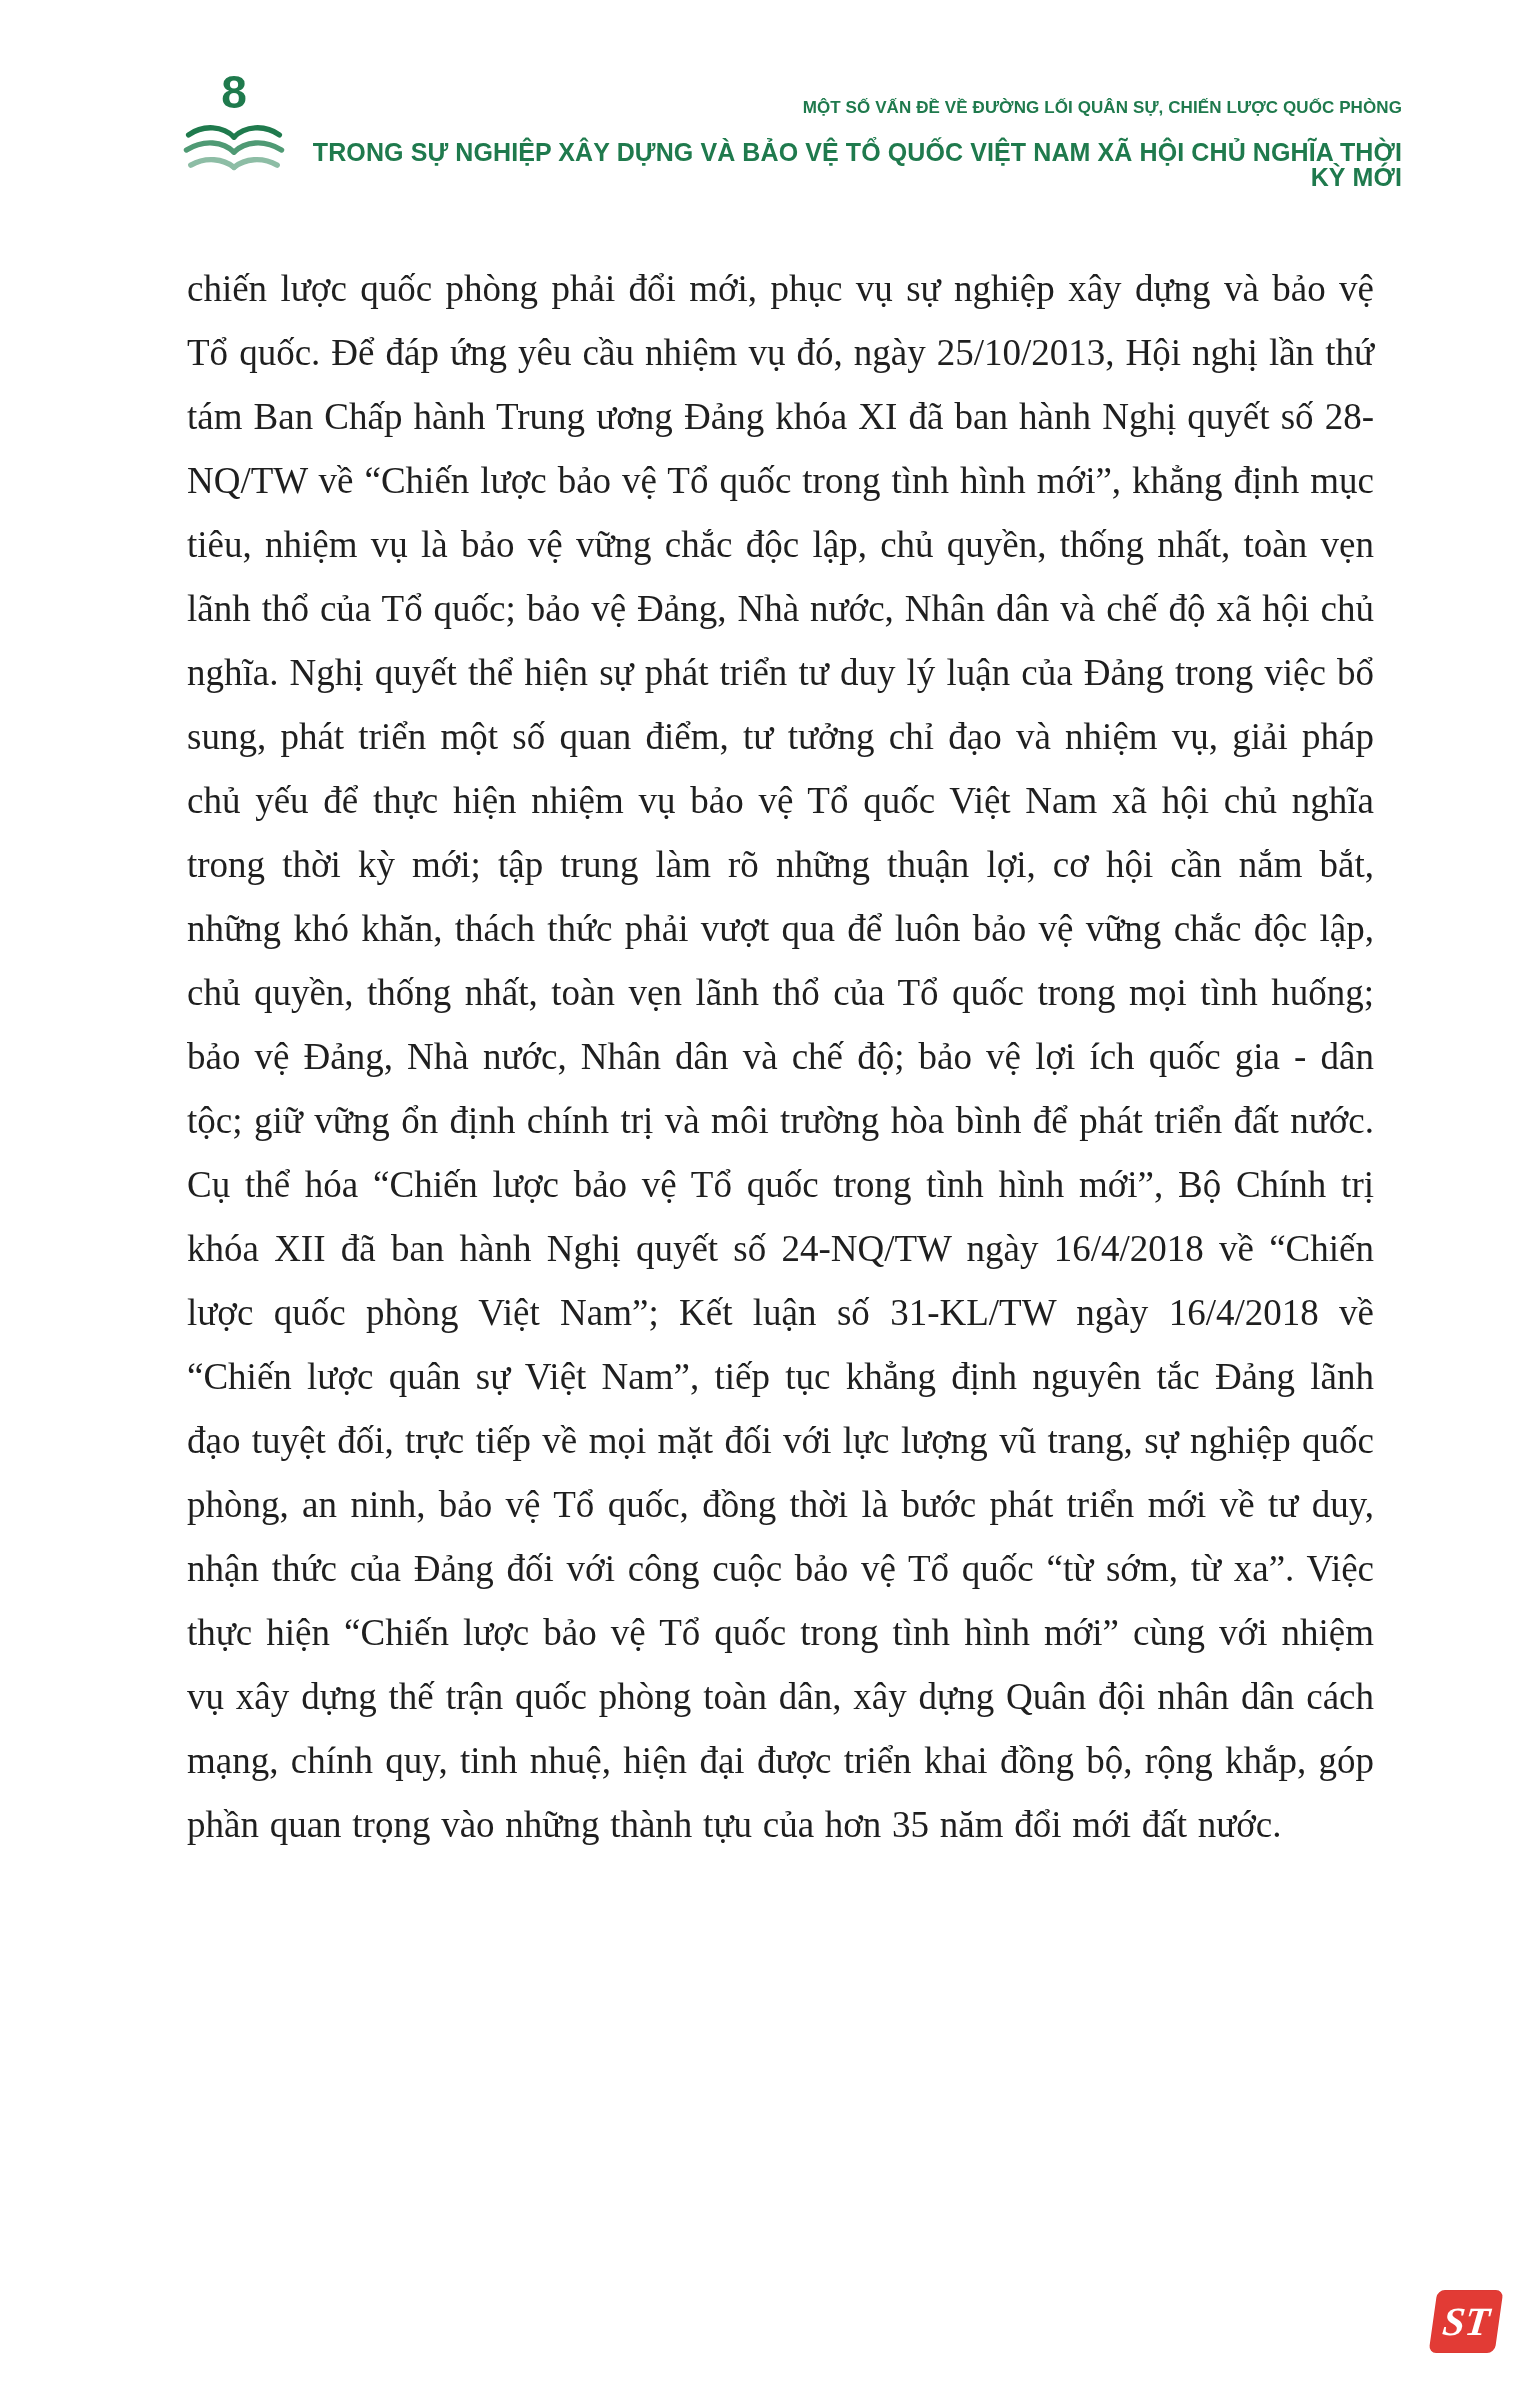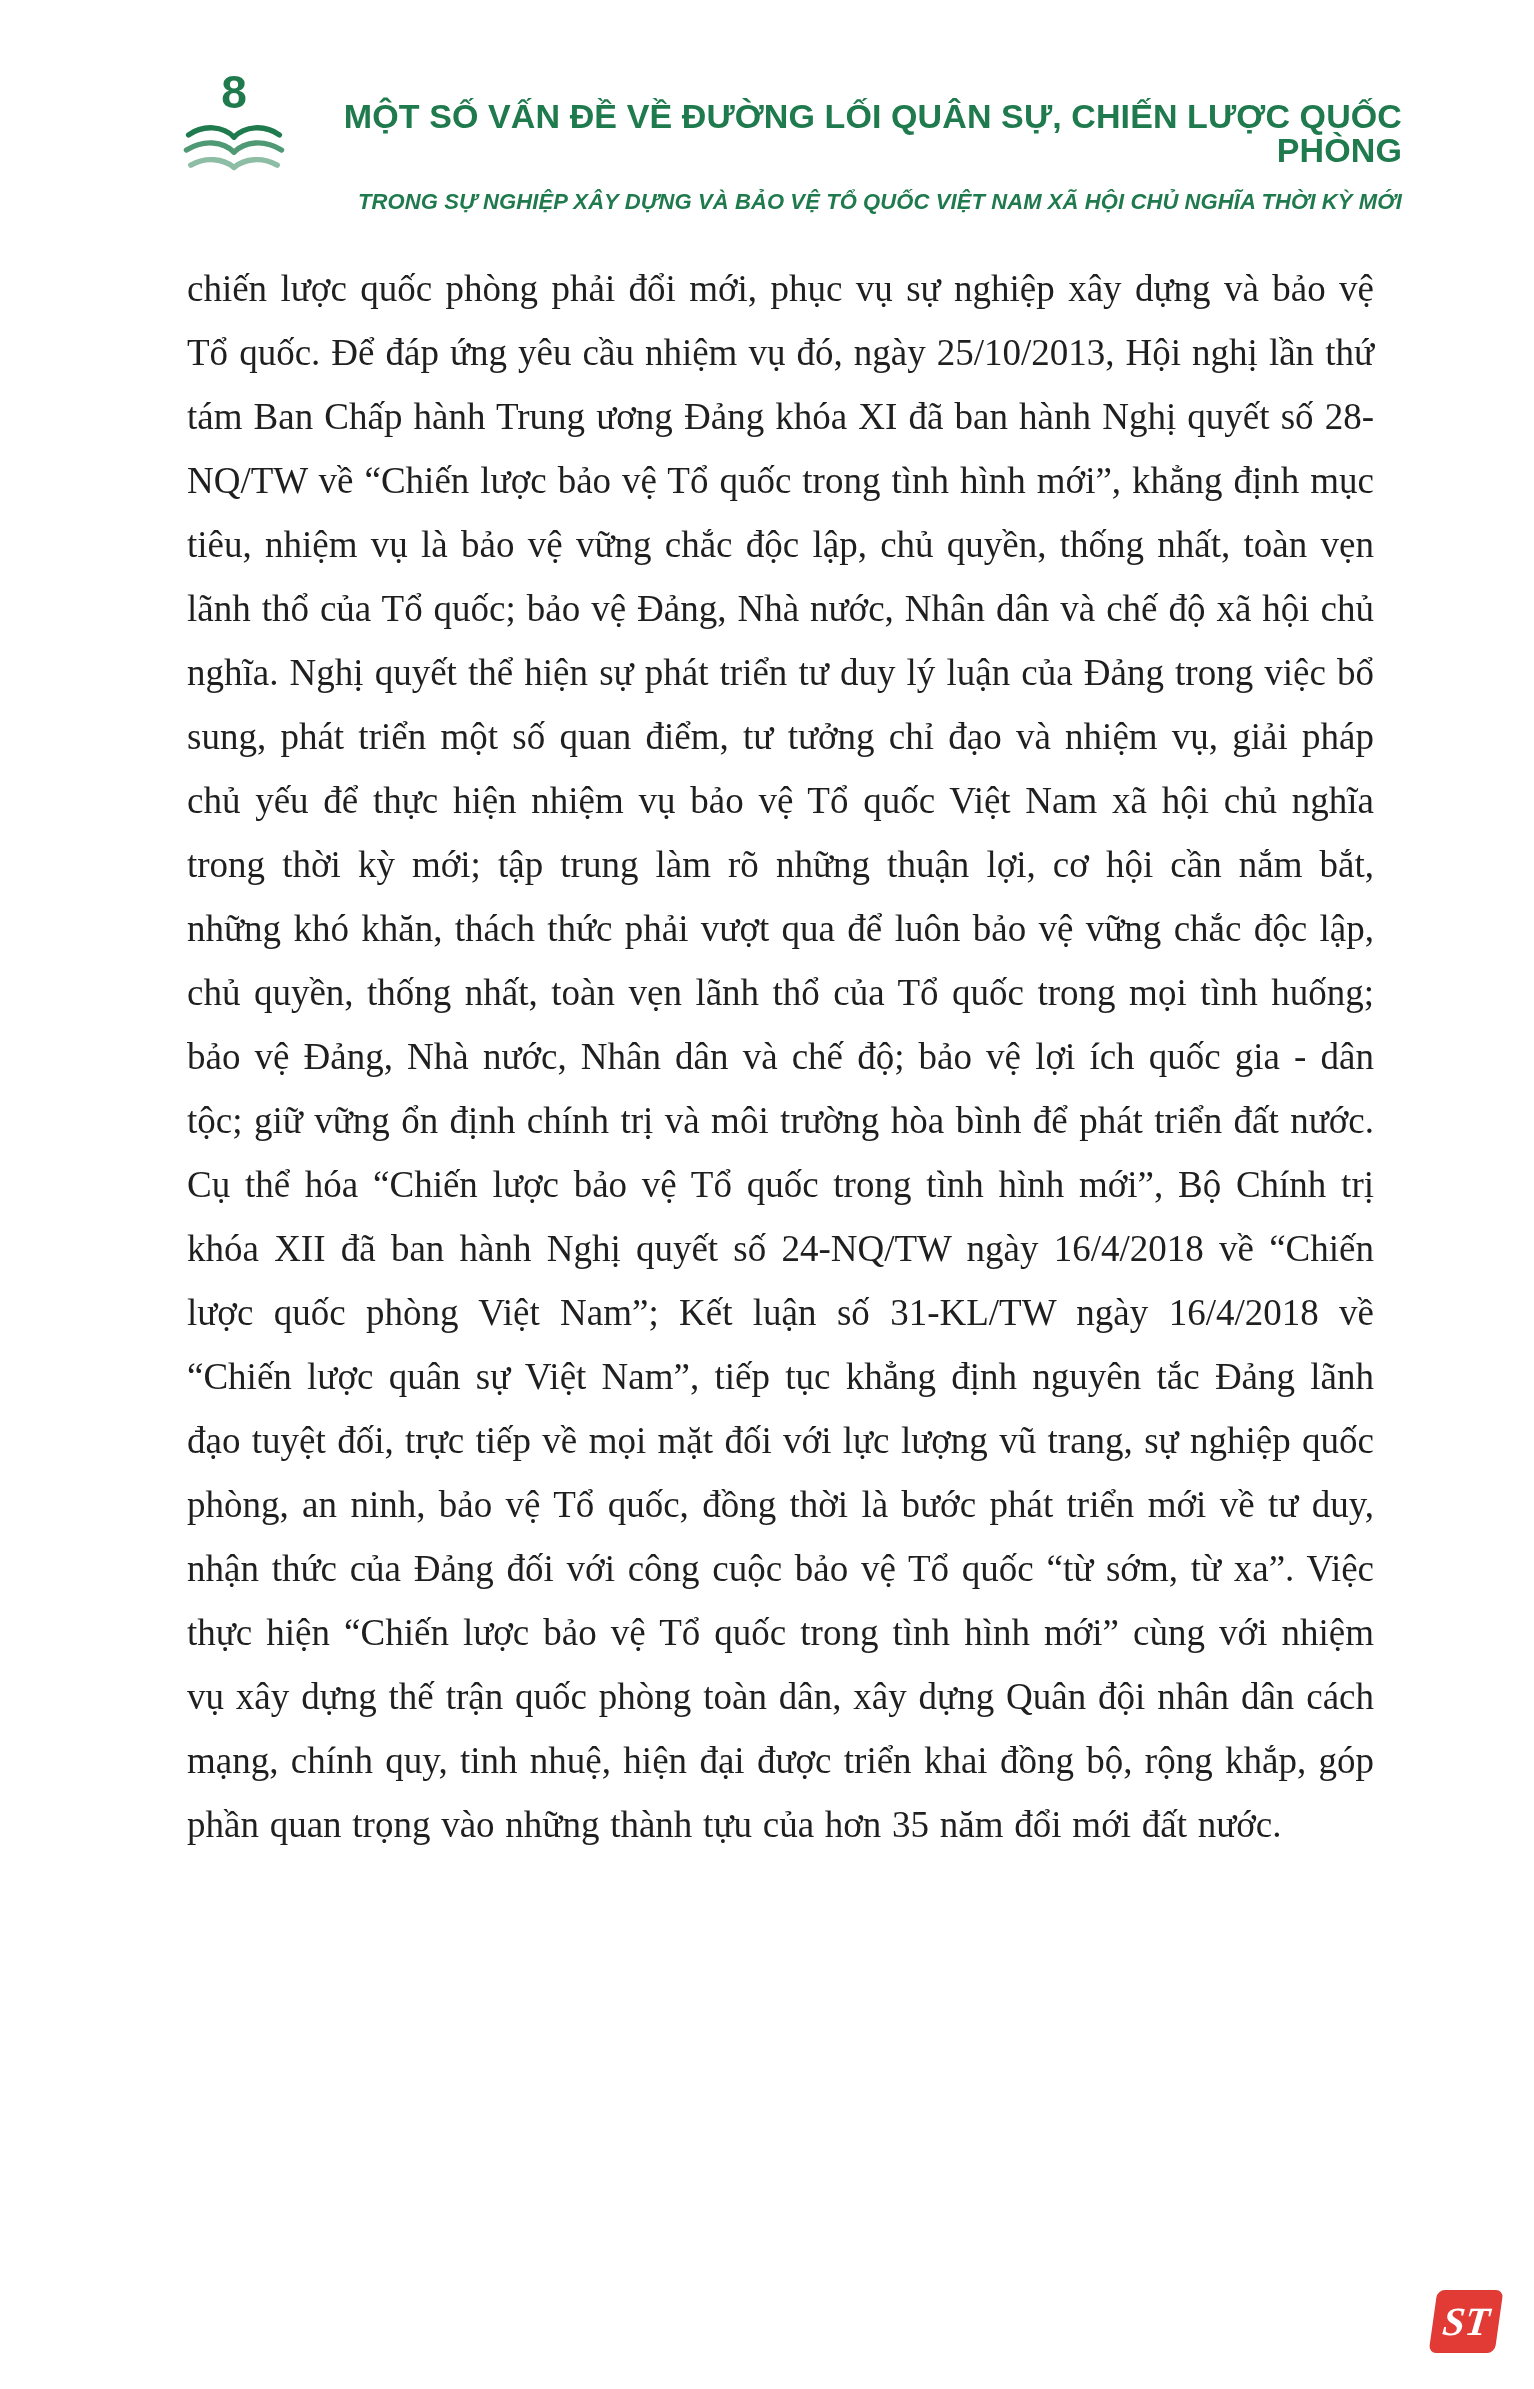--- a/index.html
+++ b/index.html
@@ -41,29 +41,28 @@
     top: 99px;
     right: 133px;
     width: 1107px;
     text-align: right;
     font-family: "Liberation Sans", sans-serif;
     font-weight: 700;
     color: var(--header-green, #1f7a4d);
     letter-spacing: 0.1px;
   }
   .rh-line1 {
-    font-size: 34px;
+    font-size: 17px;
     line-height: 1;
     margin-bottom: 24px;
     text-align: right;
   }
   .rh-line2 {
-    font-size: 22px;
+    font-size: 25px;
     line-height: 1;
-    font-style: italic;
   }
 
   
   .page-body {
     position: absolute;
     left: 171px;
     top: 241px;
     width: 1219px;
   }
   .paragraph {

